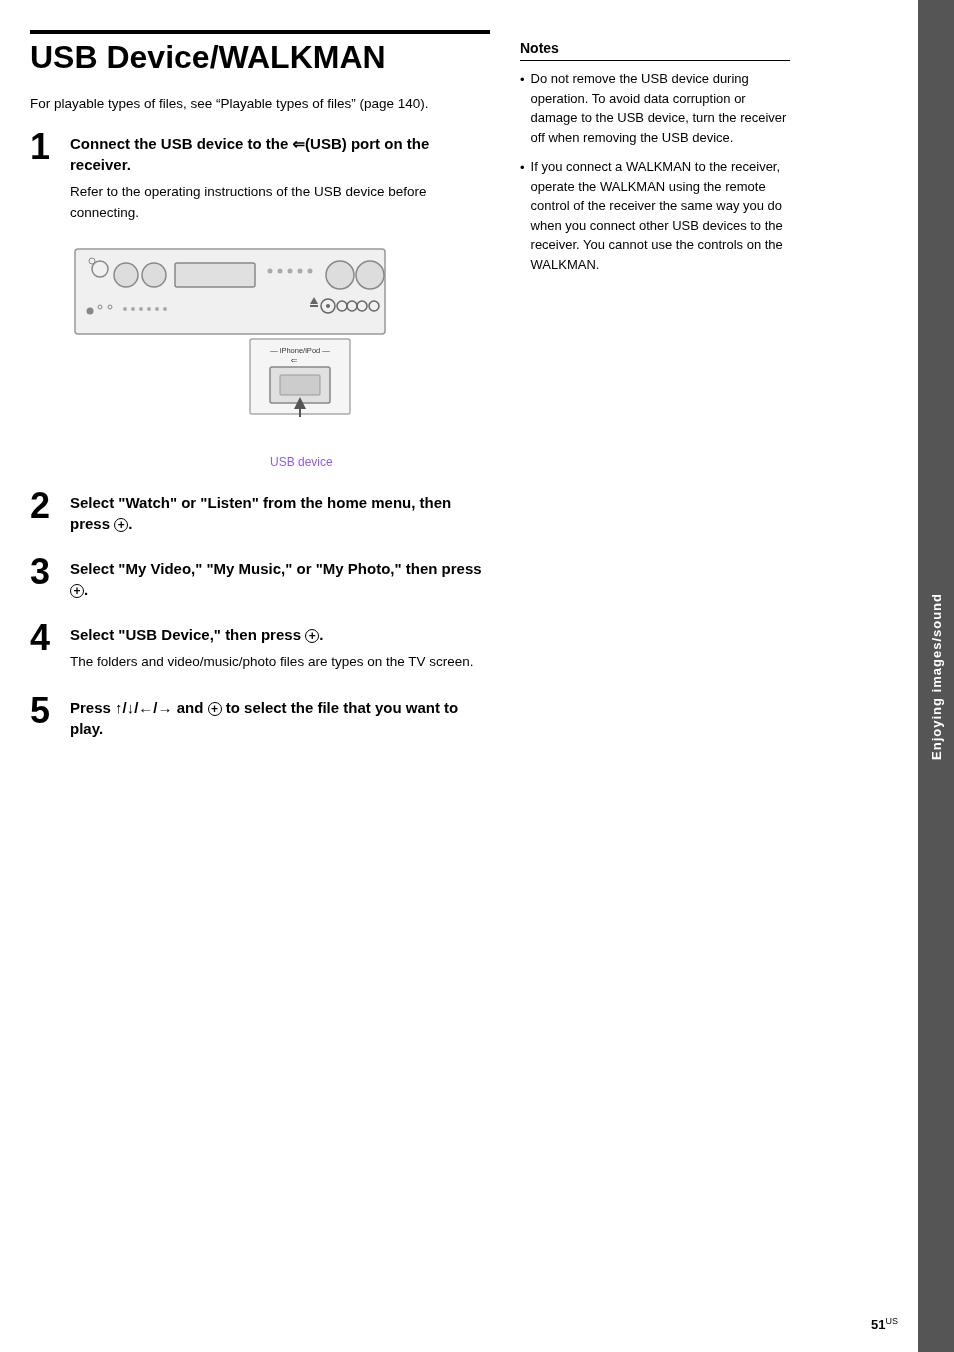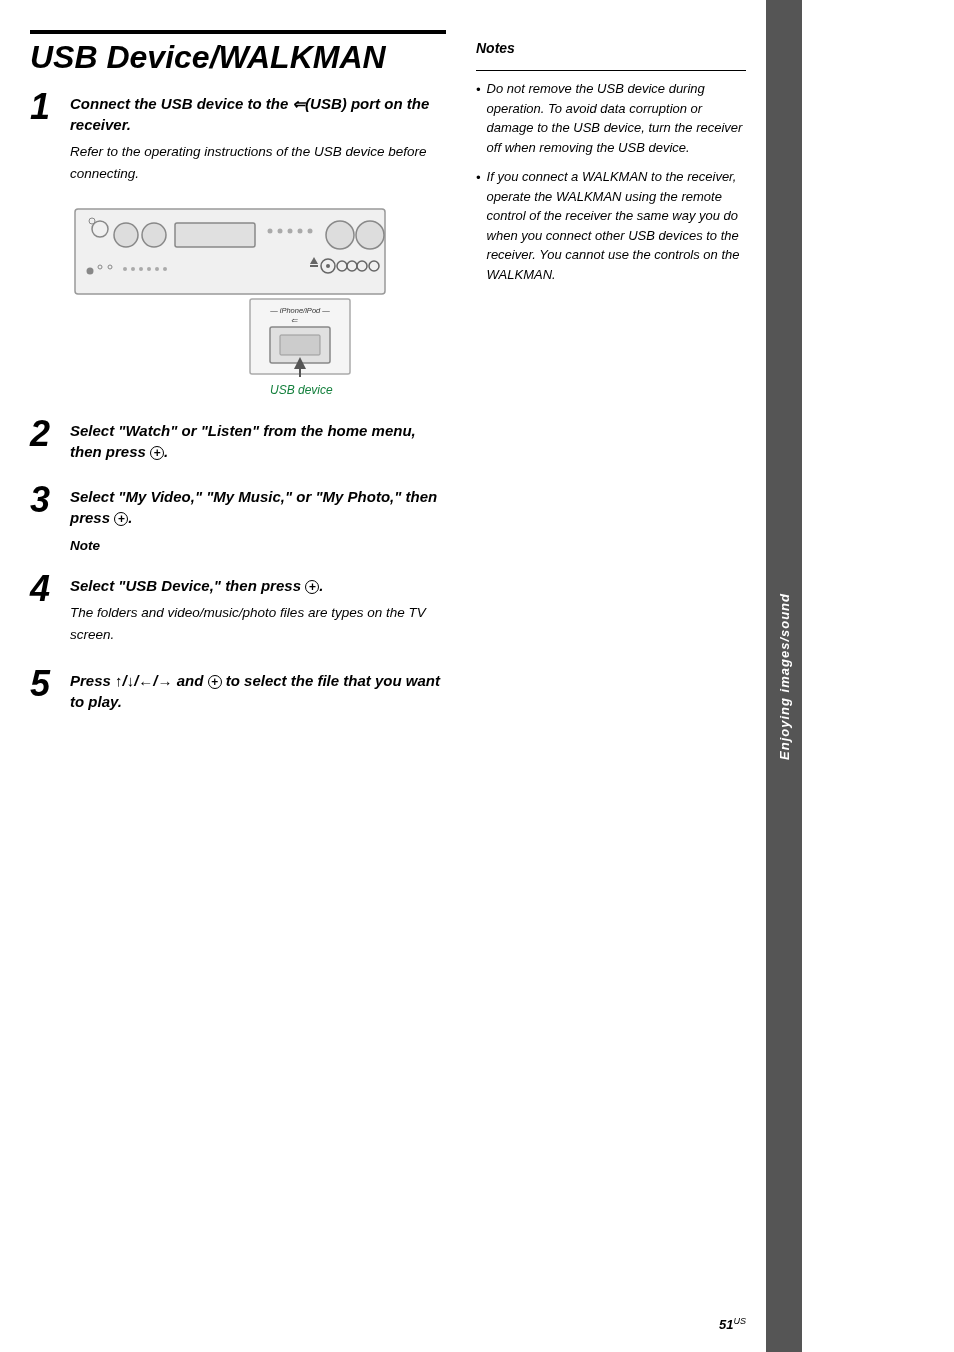--- a/index.html
+++ b/index.html
@@ -7,24 +7,23 @@
       font-family: Arial, Helvetica, sans-serif;
       font-size: 14px;
       background: #fff;
       color: #000;
       width: 954px;
       min-height: 1352px;
       position: relative;
     }
     .page-container {
       display: flex;
-      width: 802px;
+      width: 954px;
       min-height: 1352px;
       position: relative;
-      font-style: italic;
     }
     .side-tab {
       width: 36px;
       background: #555;
       display: flex;
       align-items: center;
       justify-content: center;
       position: absolute;
       right: 0;
       top: 0;
@@ -94,24 +93,25 @@
     .step-desc {
       font-size: 13.5px;
       line-height: 1.6;
       margin-bottom: 6px;
     }
     .illustration-container {
       display: flex;
       flex-direction: column;
       align-items: flex-start;
       margin: 15px 0 5px 0;
+      gap: 32px;
     }
     .usb-label {
       font-size: 12px;
-      color: #15803d;
+      color: #8b5cf6;
       margin-top: 4px;
       margin-left: 200px;
     }
     .note-heading {
       font-size: 13.5px;
       font-weight: bold;
       margin-bottom: 4px;
       margin-top: 10px;
     }
     .note-text {
@@ -119,21 +119,21 @@
       line-height: 1.5;
     }
     .notes-section {
       margin-top: 10px;
     }
     .notes-heading {
       font-size: 14px;
       font-weight: bold;
       margin-bottom: 8px;
       border-bottom: 1px solid #000;
-      padding-bottom: 14px;
+      padding-bottom: 4px;
     }
     .note-bullet {
       display: flex;
       align-items: flex-start;
       margin-bottom: 10px;
       font-size: 13px;
       line-height: 1.5;
     }
     .bullet-dot {
       margin-right: 6px;
@@ -166,20 +166,21 @@
   </style>
 </head>
 <body>
 
 <div class="page-container">
   <div class="main-content">
 
     <div class="left-column">
       <h1 class="page-title">USB Device/WALKMAN</h1>
 
+      <p class="intro-text">For playable types of files, see “Playable types of files” (page 140).</p>
 
       <div class="step-container">
         <div class="step-number">1</div>
         <div class="step-content">
           <div class="step-title">
             Connect the USB device to the ⇐(USB) port on the receiver.
           </div>
           <div class="step-desc">Refer to the operating instructions of the USB device before connecting.</div>
 
           <div class="illustration-container">
@@ -253,21 +254,20 @@
           </div>
         </div>
       </div>
 
       <div class="step-container">
         <div class="step-number">3</div>
         <div class="step-content">
           <div class="step-title">
             Select "My Video," "My Music," or "My Photo," then press <span class="circle-plus">+</span>.
           </div>
-          <div class="note-heading">Note</div>
         </div>
       </div>
 
       <div class="step-container">
         <div class="step-number">4</div>
         <div class="step-content">
           <div class="step-title">
             Select "USB Device," then press <span class="circle-plus">+</span>.
           </div>
           <div class="step-desc">The folders and video/music/photo files are types on the TV screen.</div>

